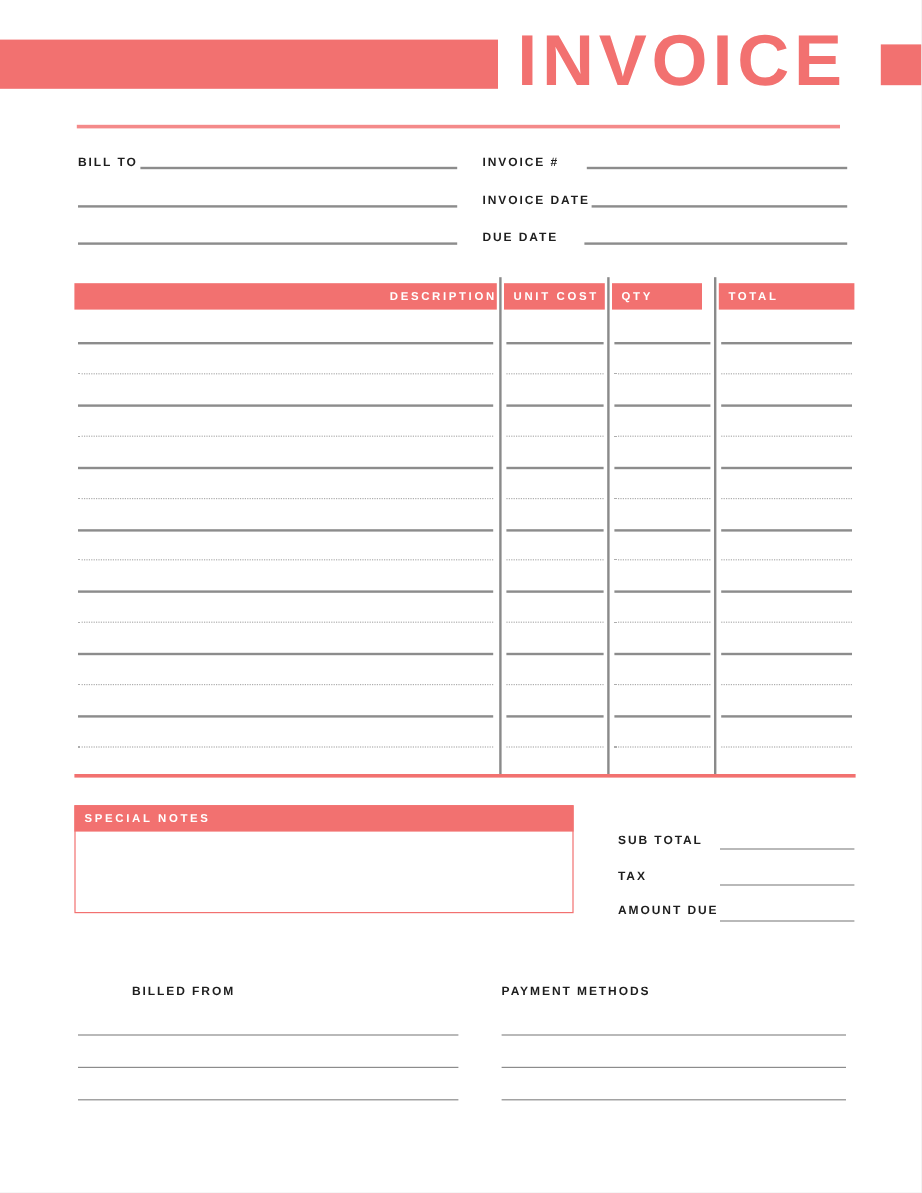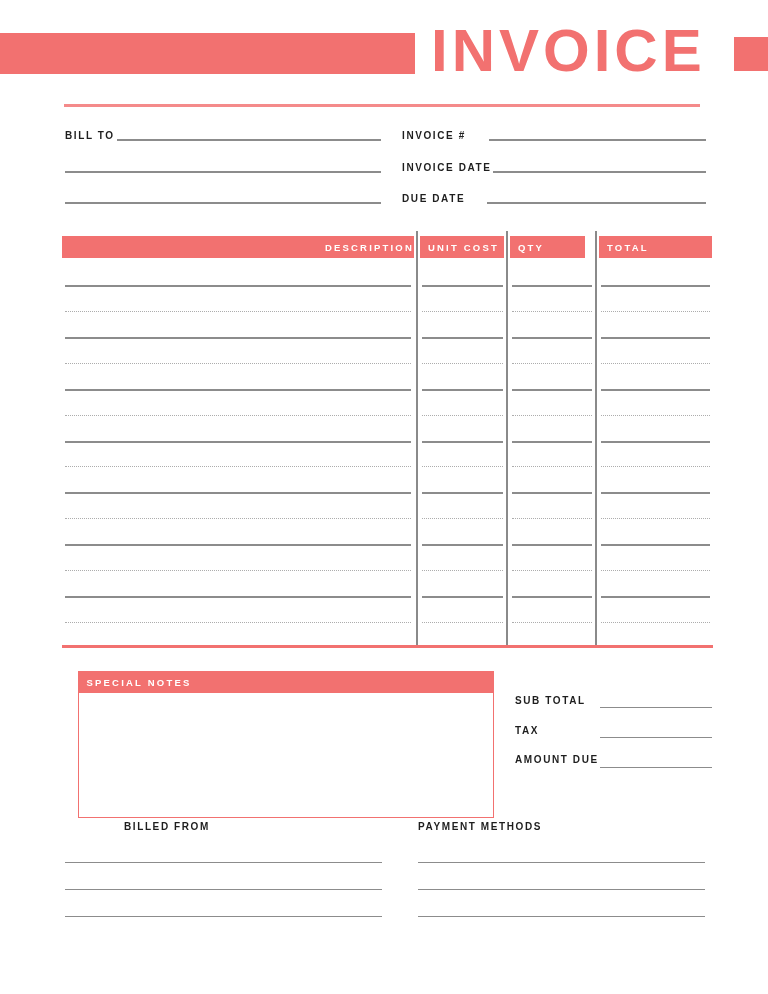--- a/index.html
+++ b/index.html
@@ -80,22 +80,22 @@
   .v1 { left: 416px; } .v2 { left: 506px; } .v3 { left: 595px; }
   .row-line { position: absolute; height: 0; }
   .row-line.solid  { border-top: 2px solid #8C8C8C; }
   .row-line.dotted { border-top: 1.5px dotted #ADADAD; }
   .table-bottom {
     position: absolute; left: 62px; top: 645px;
     width: 651px; height: 3px; background: #F27170;
   }
   
   .notes-box {
-    position: absolute; left: 78px; top: 671px;
-    width: 416px; height: 147px;
+    position: absolute; left: 62px; top: 671px;
+    width: 416px; height: 90px;
     border: 1.5px solid #F27170;
     background: #ffffff;
   }
   .notes-header {
     position: absolute; left: -1.5px; top: -1.5px;
     width: 416px; height: 22px;
     background: #F27170;
     color: #ffffff; font-size: 9.5px; font-weight: bold;
     letter-spacing: 2.2px; line-height: 23px; padding-left: 9px;
   }
@@ -105,21 +105,21 @@
     font-size: 10px; color: #1E1E1E; padding: 6px 8px;
   }
   
   .l-subtotal { left: 515px; top: 695px; }
   .l-tax      { left: 515px; top: 725px; }
   .l-amount   { left: 515px; top: 754px; }
   .ln-subtotal { left: 600px; top: 707px; width: 112px; }
   .ln-tax      { left: 600px; top: 737px; width: 112px; }
   .ln-amount   { left: 600px; top: 767px; width: 112px; }
   
-  .l-billedfrom { left: 76px;  top: 821px; padding-left: 48px; }
+  .l-billedfrom { left: 62px;  top: 821px; padding-left: 48px; }
   .l-payment    { left: 418px; top: 821px; }
   .ln-bf1 { left: 65px;  top: 862px; width: 317px; }
   .ln-bf2 { left: 65px;  top: 889px; width: 317px; }
   .ln-bf3 { left: 65px;  top: 916px; width: 317px; }
   .ln-pm1 { left: 418px; top: 862px; width: 287px; }
   .ln-pm2 { left: 418px; top: 889px; width: 287px; }
   .ln-pm3 { left: 418px; top: 916px; width: 287px; }
   
   .thank-you {
     position: absolute; left: 0; top: 948px;

